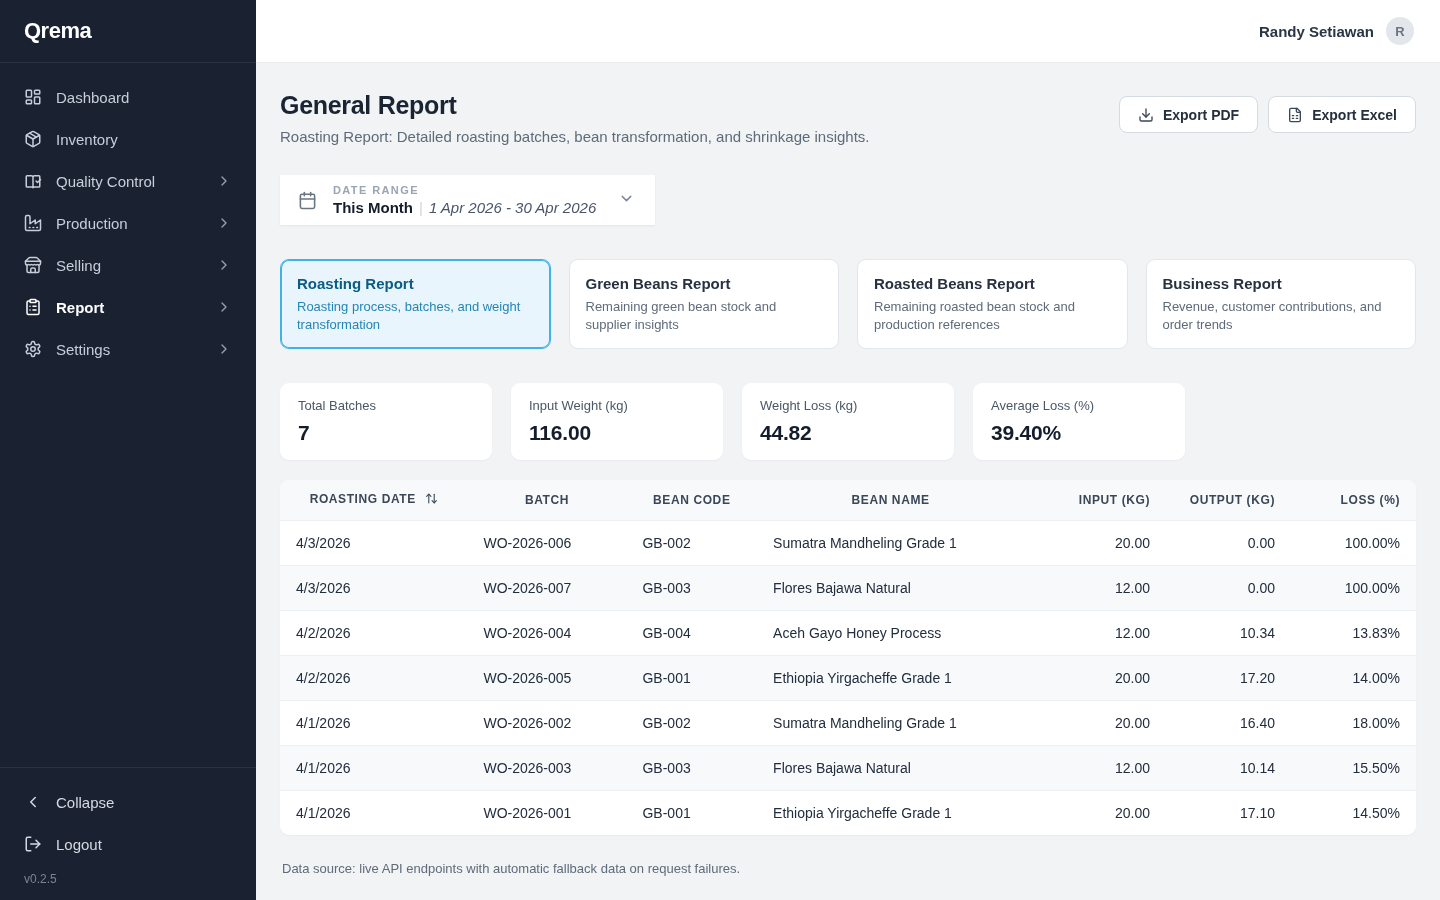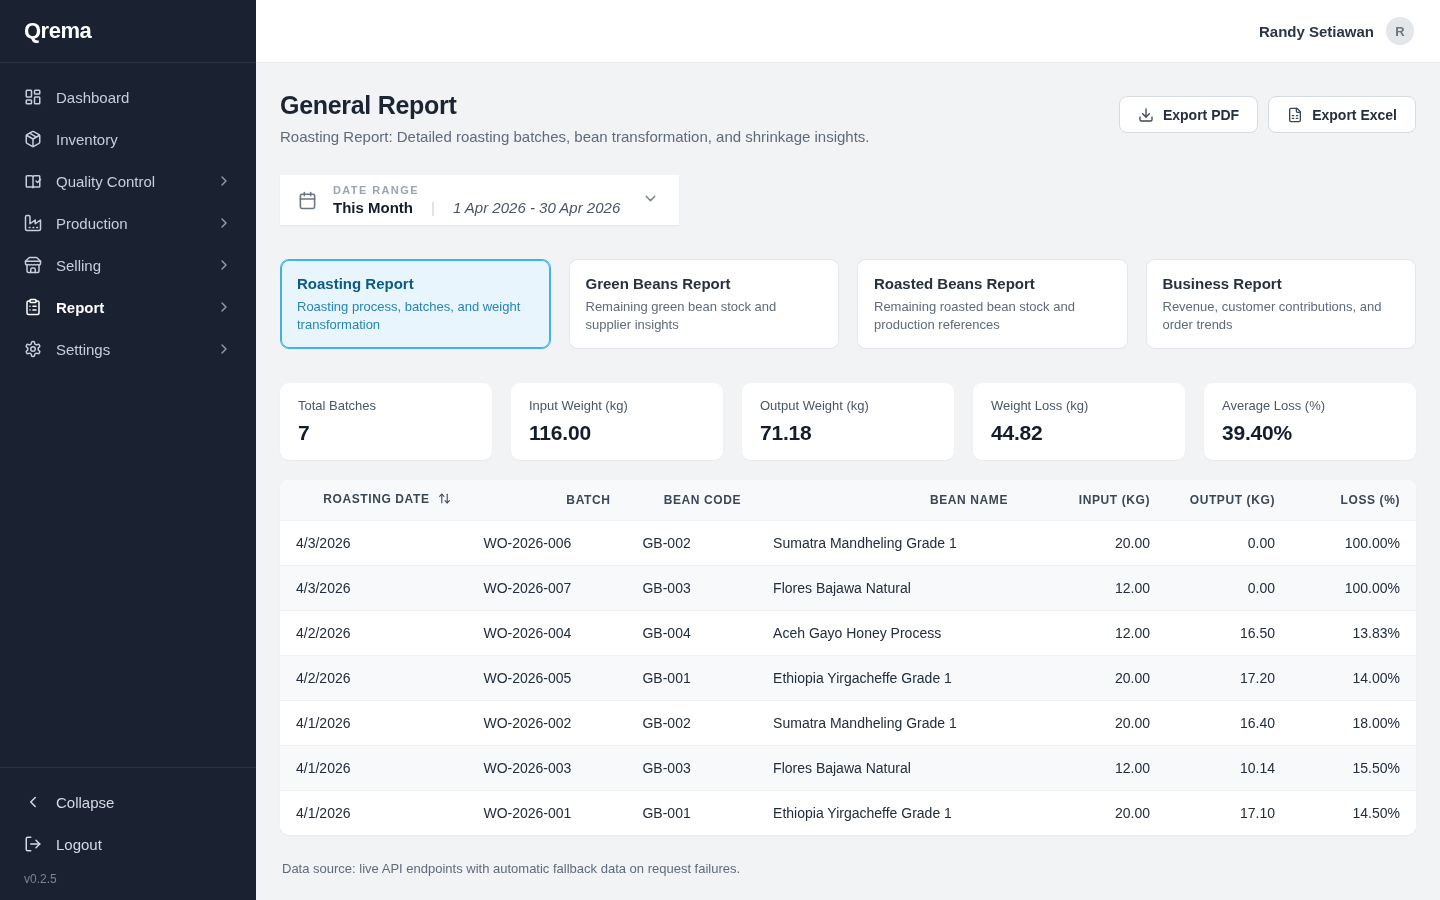--- a/index.html
+++ b/index.html
@@ -39,21 +39,21 @@
   .page-subtitle { font-size:15px; color:#5f6b7a; margin-top:8px; }
   .export-group { display:flex; gap:10px; padding-top:5px; }
   .btn { display:flex; align-items:center; gap:9px; height:37px; padding:0 18px; background:#ffffff; border:1px solid #d6dbe1; border-radius:8px; font-size:14px; font-weight:600; color:#252f3e; cursor:pointer; font-family:inherit; }
   .btn svg { width:16px; height:16px; stroke:#3b4655; }
 
   
   .date-card { display:inline-flex; align-items:center; background:#ffffff; border-radius:0; padding:9px 20px 9px 18px; box-shadow:0 1px 2px rgba(16,24,40,.06); cursor:pointer; margin-bottom:34px; }
   .date-card .cal { width:19px; height:19px; margin-right:16px; }
   .date-card .cal svg { width:19px; height:19px; stroke:#6b7684; }
   .dr-label { font-size:11px; font-weight:700; letter-spacing:1.4px; color:#9aa4b2; }
-  .dr-row { display:flex; align-items:center; gap:18px; margin-top:3px; }
+  .dr-row { display:flex; align-items:center; gap:6px; margin-top:3px; }
   .dr-preset { font-size:15px; font-weight:700; color:#141d2b; }
   .dr-sep { color:#cfd5dc; font-size:15px; }
   .dr-range { font-size:15px; font-style:italic; color:#4a5568; }
   .dr-chevron { margin-left:22px; }
   .dr-chevron svg { width:17px; height:17px; stroke:#7d8795; }
 
   
   .report-cards { display:grid; grid-template-columns:repeat(4,1fr); gap:18px; margin-bottom:34px; }
   .rcard { background:#ffffff; border:1px solid #e3e7eb; border-radius:9px; padding:15px 16px; cursor:pointer; }
   .rcard-title { font-size:15px; font-weight:700; color:#27313f; margin-bottom:6px; }
@@ -64,21 +64,21 @@
 
   
   .stats { display:grid; grid-template-columns:repeat(5,1fr); gap:19px; margin-bottom:20px; }
   .stat { background:#ffffff; border-radius:9px; padding:15px 18px; box-shadow:0 1px 2px rgba(16,24,40,.04); }
   .stat-label { font-size:13px; color:#4a5766; }
   .stat-value { font-size:21px; font-weight:800; color:#141d2b; margin-top:8px; letter-spacing:-0.2px; }
 
   
   .table-card { background:#ffffff; border-radius:9px; overflow:hidden; box-shadow:0 1px 2px rgba(16,24,40,.04); }
   table { width:100%; border-collapse:collapse; }
-  thead th { background:#f7f9fa; font-size:12px; font-weight:700; letter-spacing:0.6px; color:#3b4757; text-align:right; padding:12px 16px; white-space:nowrap; }
+  thead th { background:#f7f9fa; font-size:12px; font-weight:700; letter-spacing:0.6px; color:#3b4757; text-align:center; padding:12px 16px; white-space:nowrap; }
   thead th.num { text-align:right; }
   tbody td { font-size:14px; color:#222d3d; padding:14px 16px; border-top:1px solid #eef1f4; white-space:nowrap; }
   tbody td.num { text-align:right; }
   tbody tr:nth-child(even) { background:#f8f9fb; }
   th .sort-ic { display:inline-block; vertical-align:-2px; margin-left:5px; }
   th .sort-ic svg { width:13px; height:13px; stroke:#3b4757; }
   col.c-date{width:16.5%} col.c-batch{width:14%} col.c-code{width:11.5%} col.c-name{width:23.5%} col.c-in{width:12.5%} col.c-out{width:11%} col.c-loss{width:11%}
 
   .footer-note { font-size:13px; color:#5f6b7a; padding:26px 2px 0 2px; }
 </style>
@@ -300,24 +300,20 @@
     </div>
 
     <div class="stats">
       <div class="stat">
         <div class="stat-label">Total Batches</div>
         <div class="stat-value">7</div>
       </div>
       <div class="stat">
         <div class="stat-label">Input Weight (kg)</div>
         <div class="stat-value">116.00</div>
-      </div>
-      <div class="stat">
-        <div class="stat-label">Output Weight (kg)</div>
-        <div class="stat-value">71.18</div>
       </div>
       <div class="stat">
         <div class="stat-label">Weight Loss (kg)</div>
         <div class="stat-value">44.82</div>
       </div>
       <div class="stat">
         <div class="stat-label">Average Loss (%)</div>
         <div class="stat-value">39.40%</div>
       </div>
     </div>
@@ -372,21 +368,21 @@
               <td class="num">12.00</td>
               <td class="num">0.00</td>
               <td class="num">100.00%</td>
             </tr>
             <tr>
               <td>4/2/2026</td>
               <td>WO-2026-004</td>
               <td>GB-004</td>
               <td>Aceh Gayo Honey Process</td>
               <td class="num">12.00</td>
-              <td class="num">16.50</td>
+              <td class="num">10.34</td>
               <td class="num">13.83%</td>
             </tr>
             <tr>
               <td>4/2/2026</td>
               <td>WO-2026-005</td>
               <td>GB-001</td>
               <td>Ethiopia Yirgacheffe Grade 1</td>
               <td class="num">20.00</td>
               <td class="num">17.20</td>
               <td class="num">14.00%</td>

